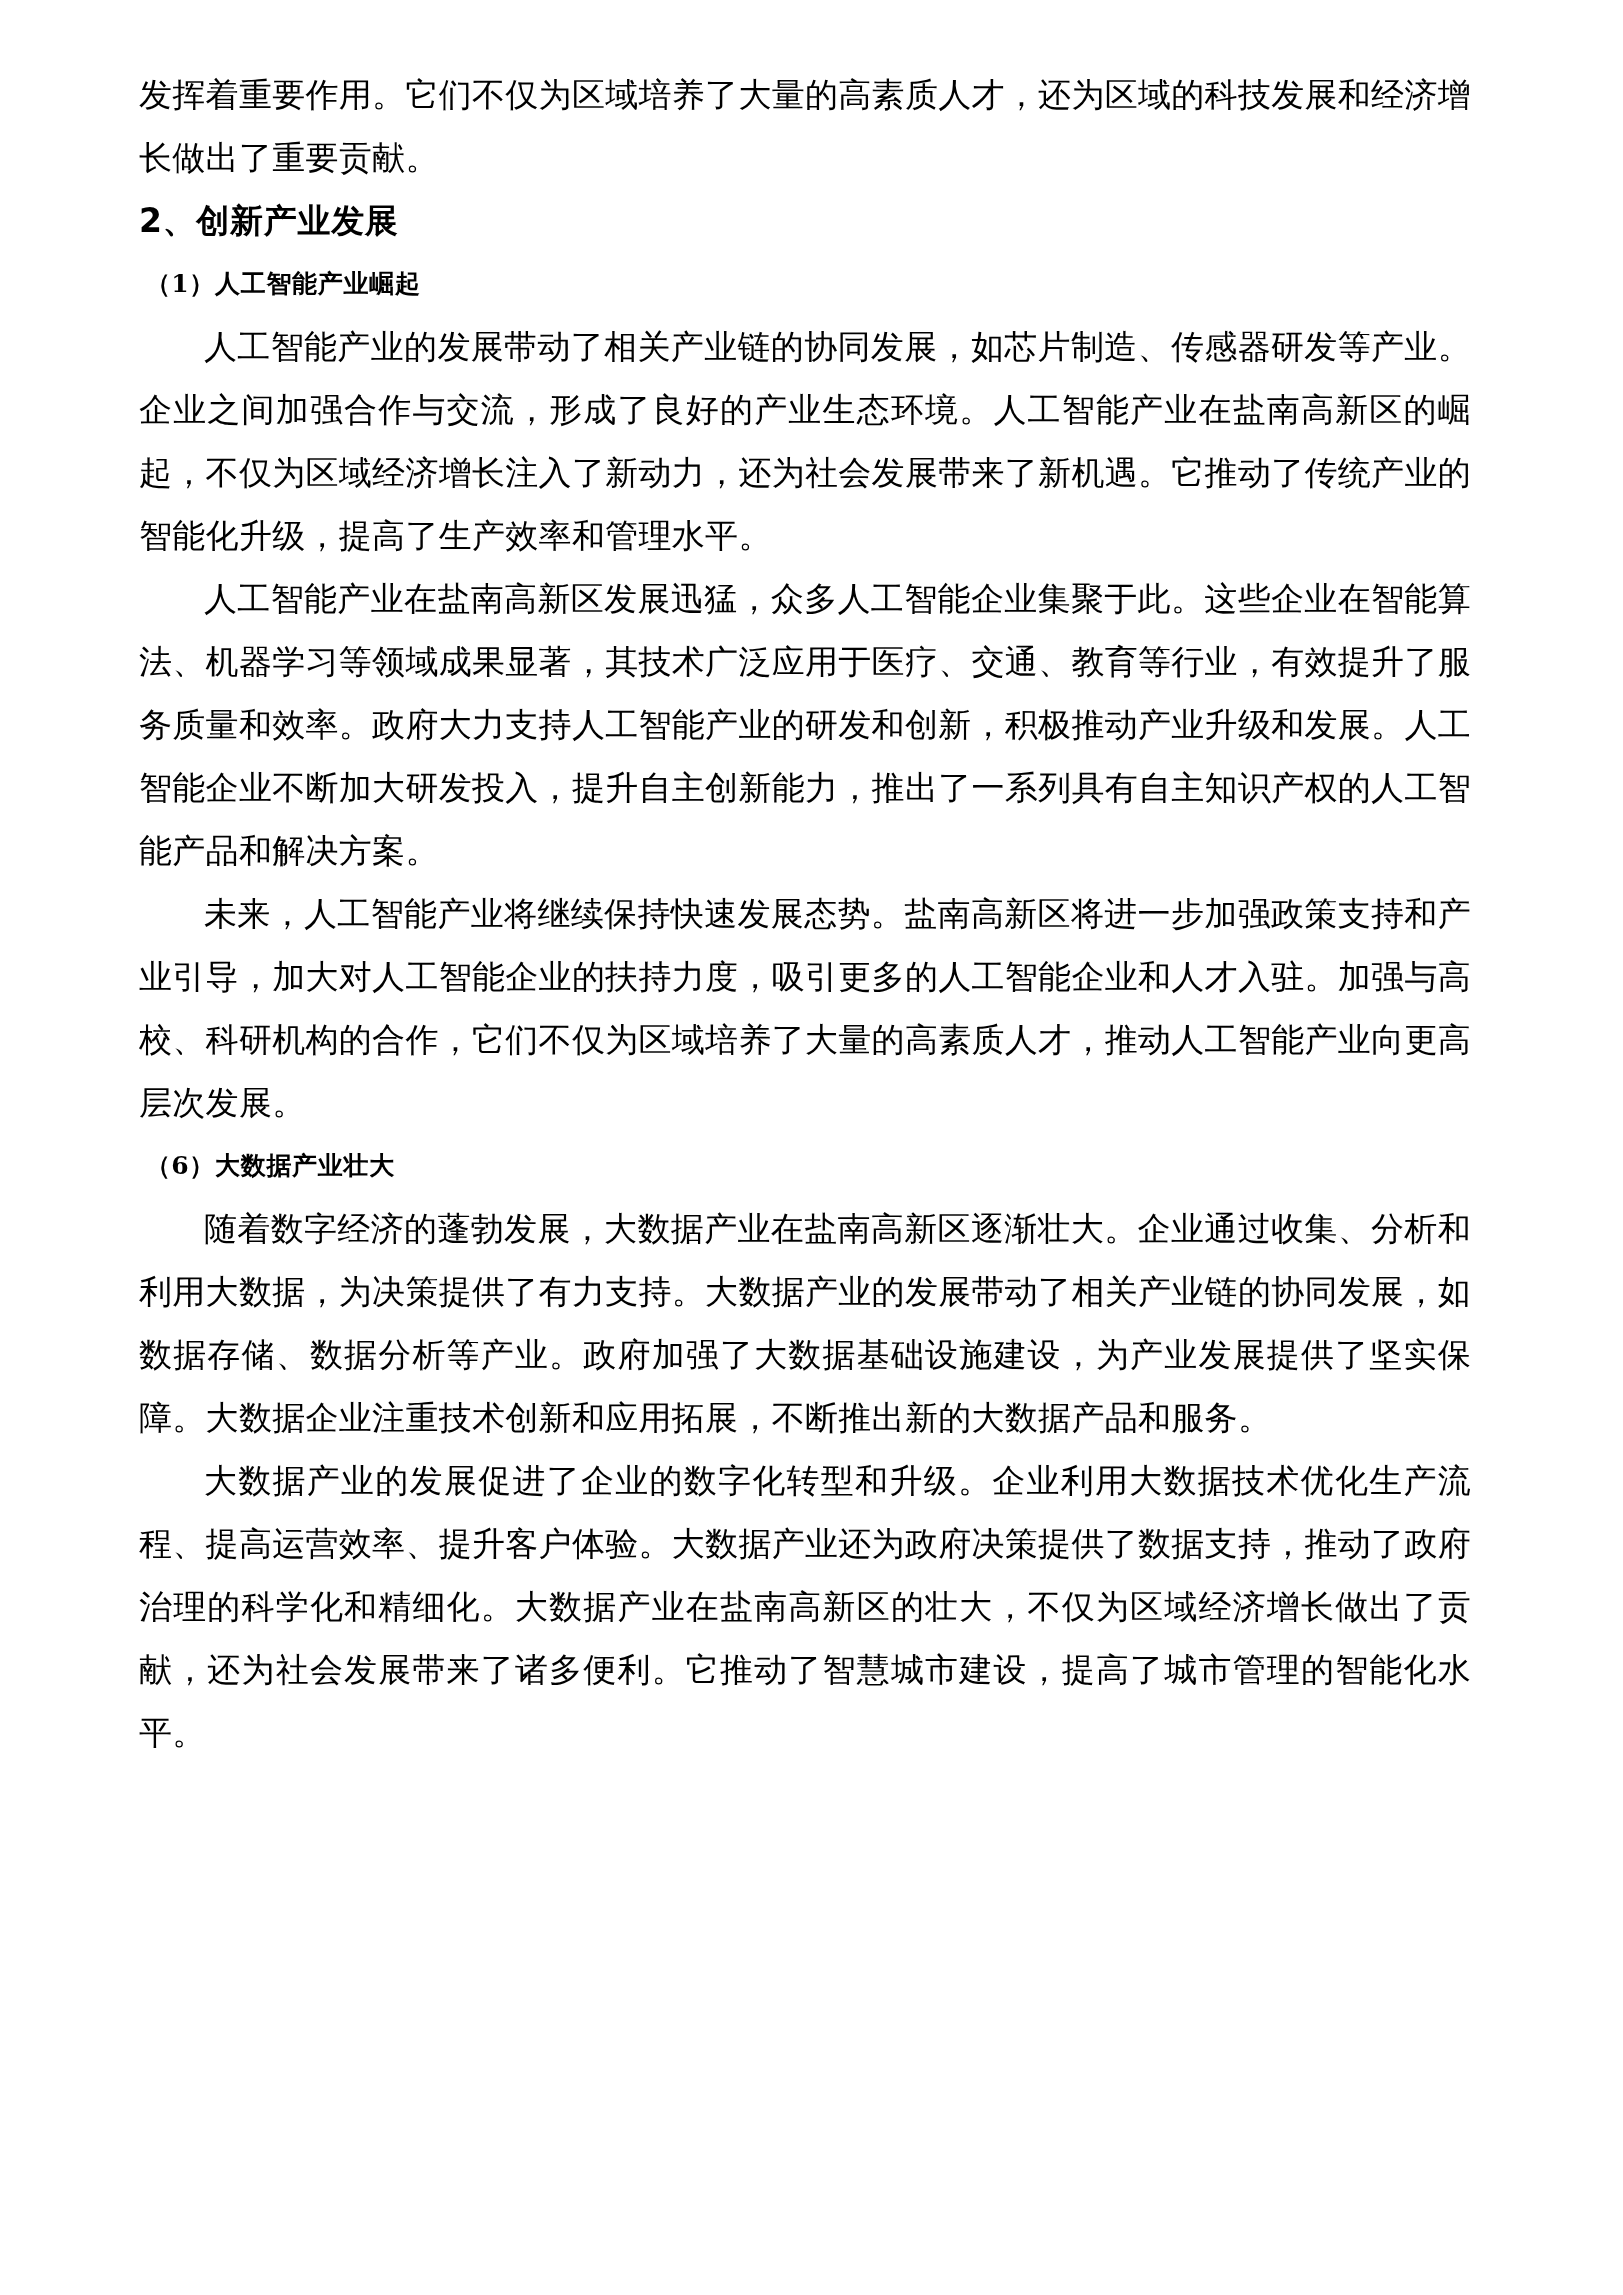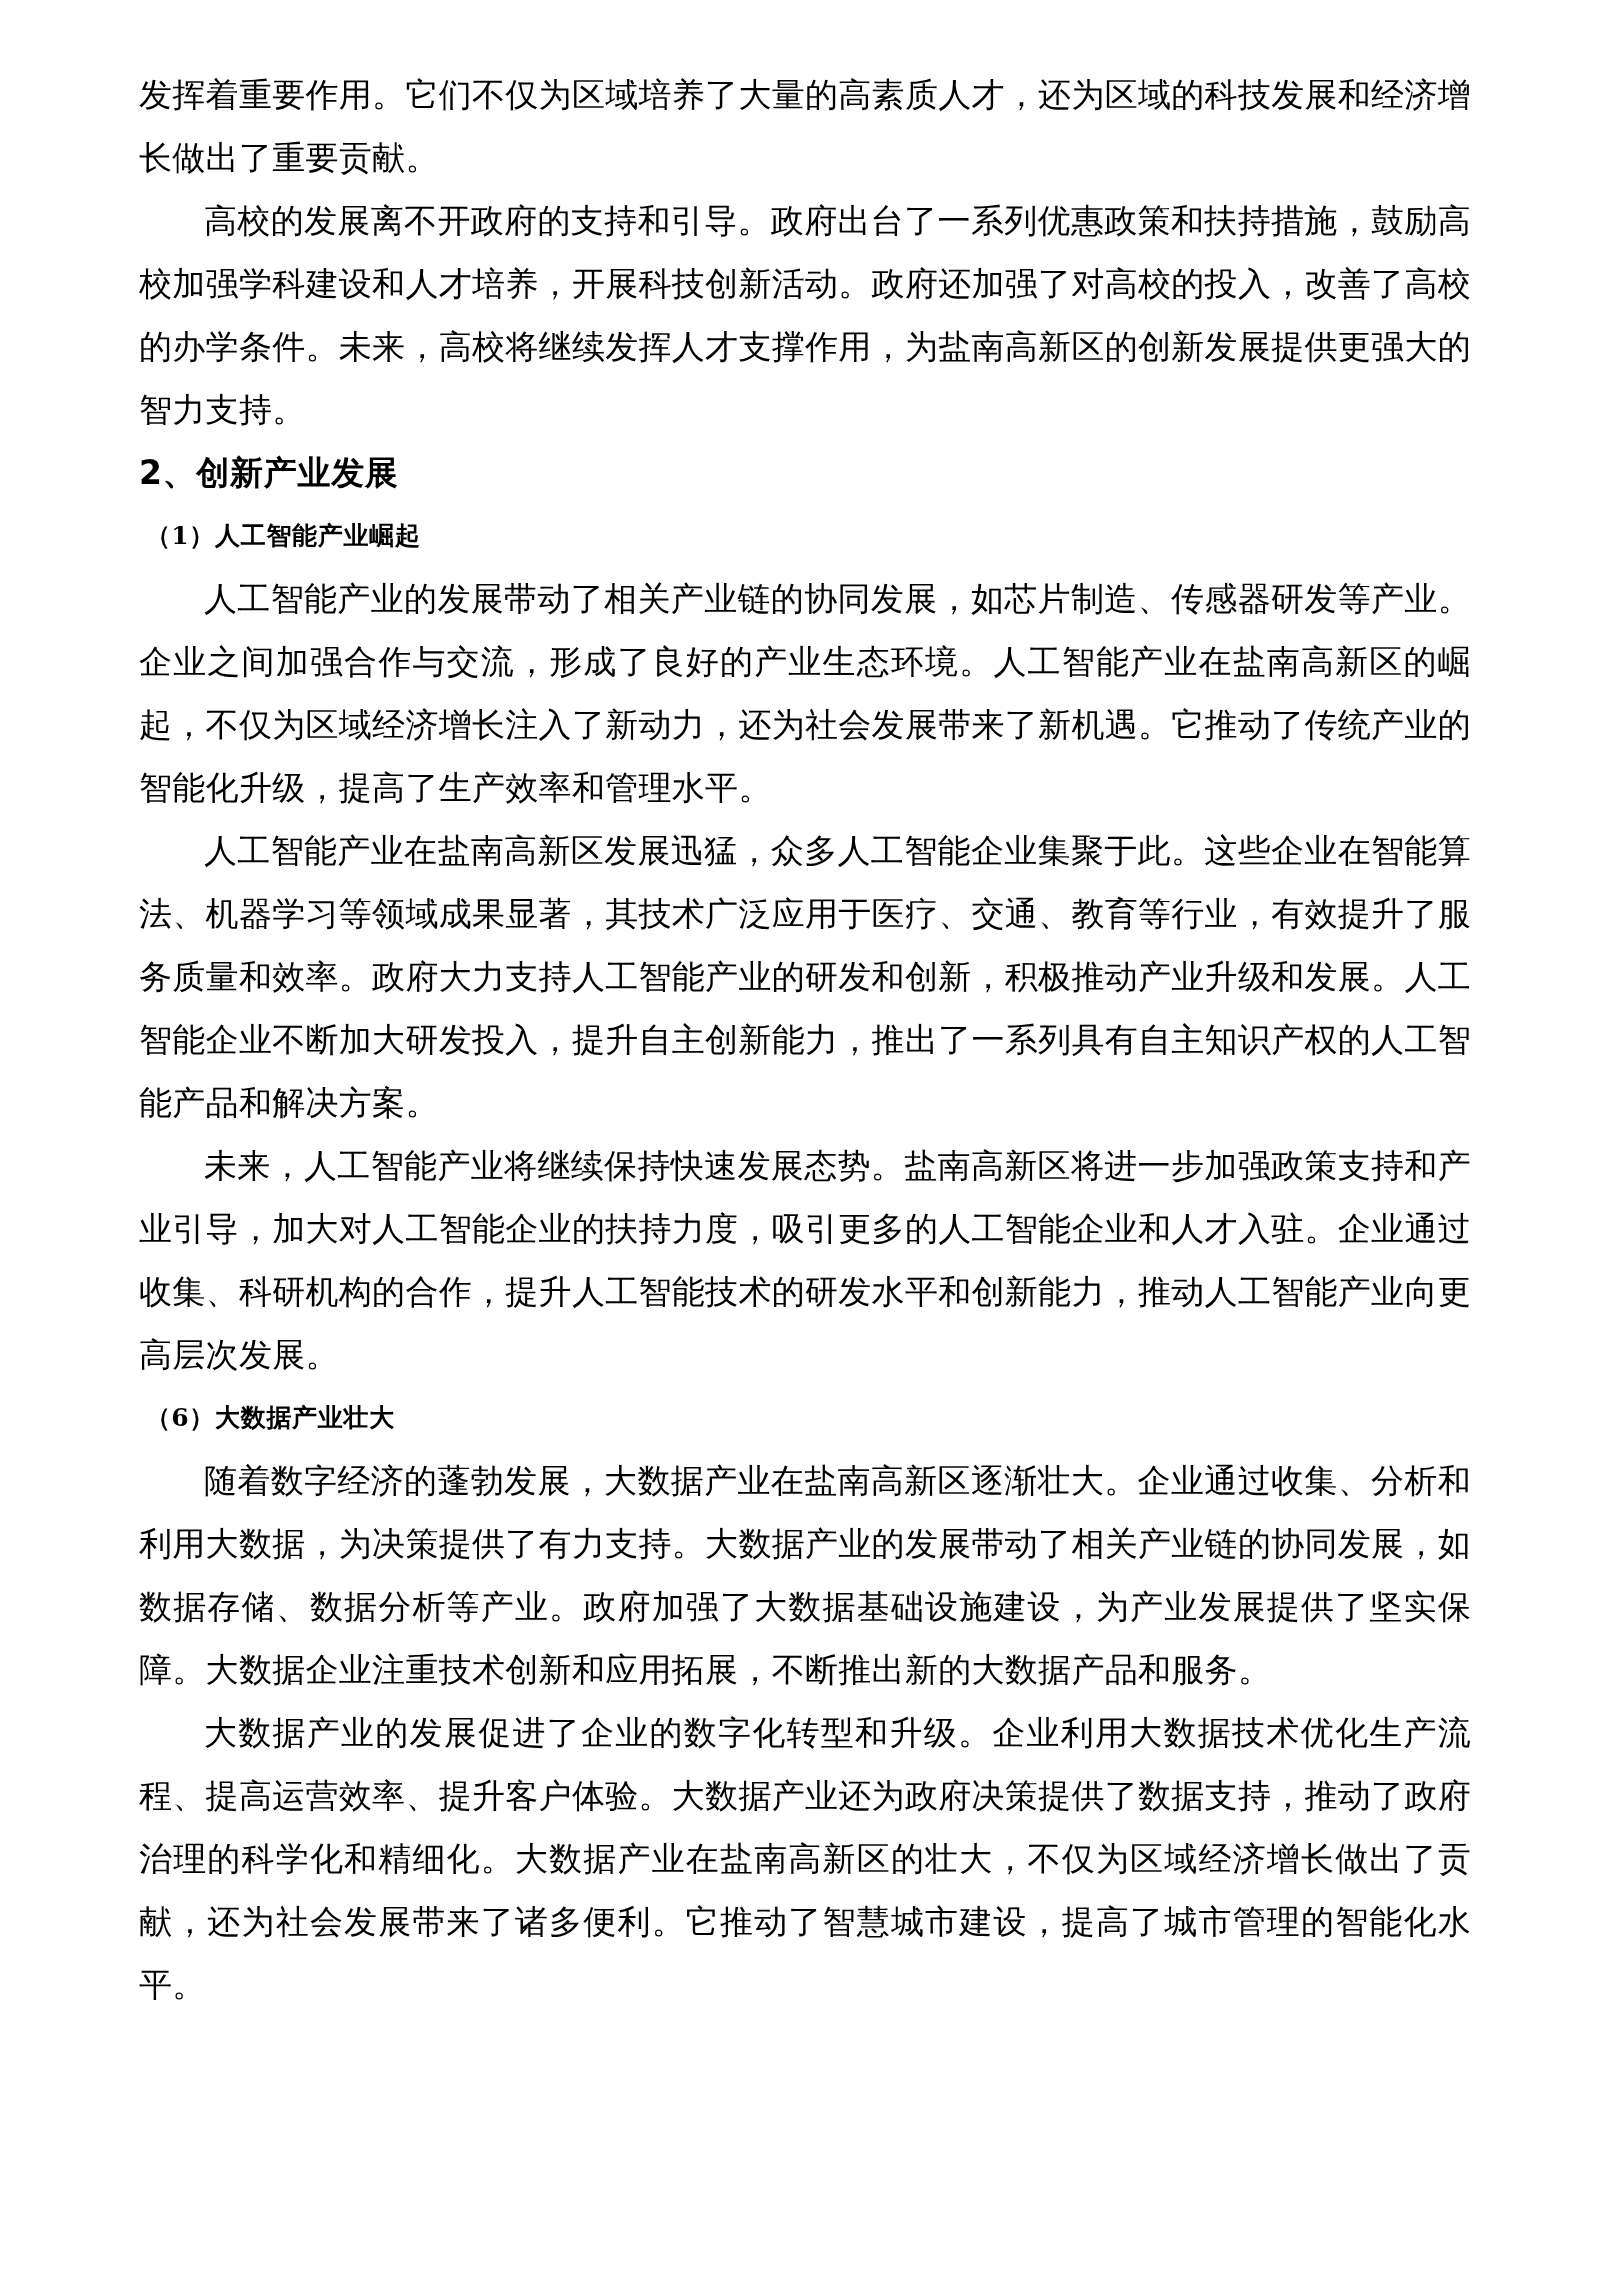--- a/index.html
+++ b/index.html
@@ -64,31 +64,30 @@
   }
 </style>
 </head>
 <body>
 
 <div class="page">
   <div class="doc-body">
 
     <p class="para">发挥着重要作用。它们不仅为区域培养了大量的高素质人才，还为区域的科技发展和经济增长做出了重要贡献。</p>
 
-    <p class="para indent">高校的发展离不开政府的支持和引导。政府出台了一系列优惠政策和扶持措施，鼓励高校加强学科建设和人才培养，开展科技创新活动。政府还加强了对高校的投入，改善了高校的办学条件。未来，高校将继续发挥人才支撑作用，为盐南高新区的创新发展提供更强大的智力支持。</p>
 
     <h2 class="heading-num">2、创新产业发展</h2>
 
     <h3 class="heading-sub">（1）人工智能产业崛起</h3>
 
     <p class="para indent">人工智能产业的发展带动了相关产业链的协同发展，如芯片制造、传感器研发等产业。企业之间加强合作与交流，形成了良好的产业生态环境。人工智能产业在盐南高新区的崛起，不仅为区域经济增长注入了新动力，还为社会发展带来了新机遇。它推动了传统产业的智能化升级，提高了生产效率和管理水平。</p>
 
     <p class="para indent">人工智能产业在盐南高新区发展迅猛，众多人工智能企业集聚于此。这些企业在智能算法、机器学习等领域成果显著，其技术广泛应用于医疗、交通、教育等行业，有效提升了服务质量和效率。政府大力支持人工智能产业的研发和创新，积极推动产业升级和发展。人工智能企业不断加大研发投入，提升自主创新能力，推出了一系列具有自主知识产权的人工智能产品和解决方案。</p>
 
-    <p class="para indent">未来，人工智能产业将继续保持快速发展态势。盐南高新区将进一步加强政策支持和产业引导，加大对人工智能企业的扶持力度，吸引更多的人工智能企业和人才入驻。企业通过收集、科研机构的合作，提升人工智能技术的研发水平和创新能力，推动人工智能产业向更高层次发展。</p>
+    <p class="para indent">未来，人工智能产业将继续保持快速发展态势。盐南高新区将进一步加强政策支持和产业引导，加大对人工智能企业的扶持力度，吸引更多的人工智能企业和人才入驻。加强与高校、科研机构的合作，它们不仅为区域培养了大量的高素质人才，推动人工智能产业向更高层次发展。</p>
 
     <h3 class="heading-sub">（6）大数据产业壮大</h3>
 
     <p class="para indent">随着数字经济的蓬勃发展，大数据产业在盐南高新区逐渐壮大。企业通过收集、分析和利用大数据，为决策提供了有力支持。大数据产业的发展带动了相关产业链的协同发展，如数据存储、数据分析等产业。政府加强了大数据基础设施建设，为产业发展提供了坚实保障。大数据企业注重技术创新和应用拓展，不断推出新的大数据产品和服务。</p>
 
     <p class="para indent">大数据产业的发展促进了企业的数字化转型和升级。企业利用大数据技术优化生产流程、提高运营效率、提升客户体验。大数据产业还为政府决策提供了数据支持，推动了政府治理的科学化和精细化。大数据产业在盐南高新区的壮大，不仅为区域经济增长做出了贡献，还为社会发展带来了诸多便利。它推动了智慧城市建设，提高了城市管理的智能化水平。</p>
 
   </div>
 </div>
 

